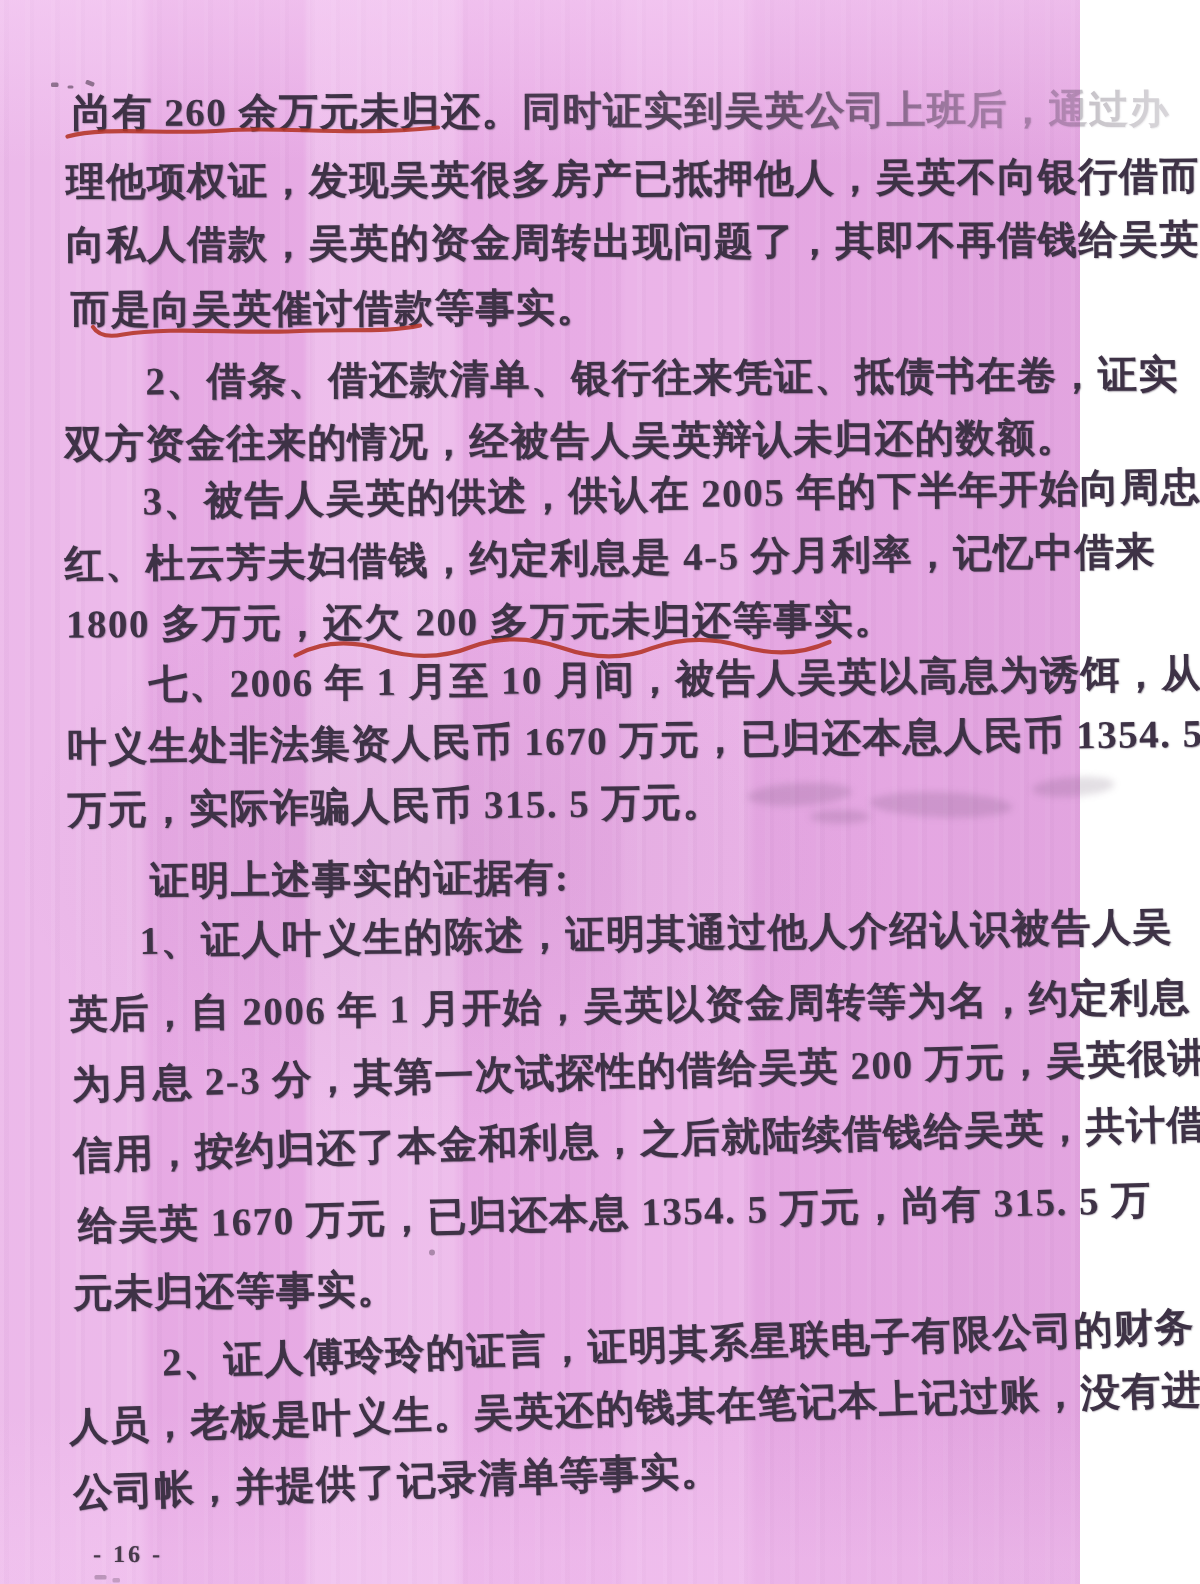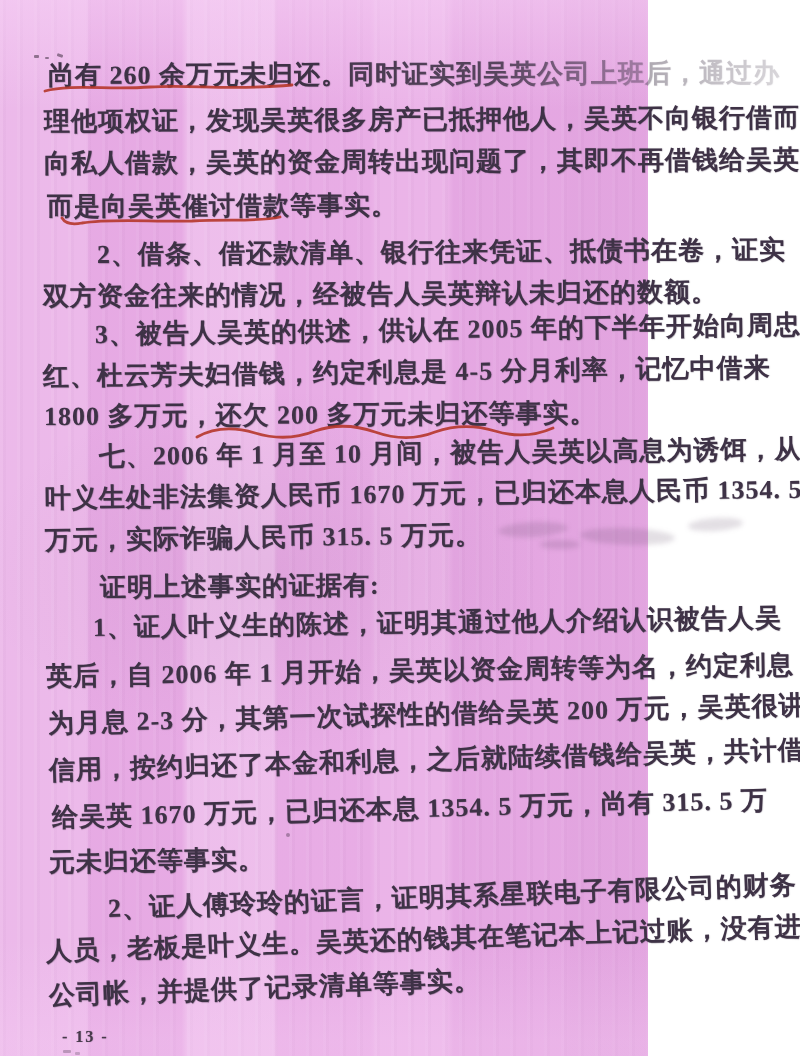--- a/index.html
+++ b/index.html
@@ -1,20 +1,20 @@
 <!DOCTYPE html>
 <html><head>
 <meta charset="utf-8">
 <style>
   html,body{margin:0;padding:0;}
   body{width:800px;height:1056px;overflow:hidden;}
 
   #page{
     position:relative;
-    width:648px;height:1056px;
+    width:720px;height:1056px;
     background-color:#e7abe4;
     background-image:
       linear-gradient(180deg, rgba(250,216,249,0.45) 0px, rgba(250,216,249,0.0) 110px),
       linear-gradient(180deg, rgba(0,0,0,0) 940px, rgba(248,210,246,0.30) 1040px),
       linear-gradient(90deg,
         rgba(255,236,255,0.22) 0%,  rgba(255,236,255,0.22) 13%,
         rgba(228,166,226,0.20) 14%, rgba(228,166,226,0.20) 28%,
         rgba(255,240,255,0.28) 29%, rgba(255,240,255,0.28) 42%,
         rgba(236,178,233,0.18) 43%, rgba(236,178,233,0.18) 57%,
         rgba(250,216,248,0.20) 58%, rgba(250,216,248,0.20) 69%,
@@ -103,15 +103,15 @@
   <div class="smudge sm3"></div>
   <div class="smudge sm4"></div>
 
   <div class="speck sp1"></div>
   <div class="speck sp2"></div>
   <div class="speck sp3"></div>
   <div class="speck sp4"></div>
   <div class="speck sp5"></div>
   <div class="speck sp6"></div>
 
-  <div class="page-number">- 13 -</div>
+  <div class="page-number">- 16 -</div>
 
 </div>
 
 </body></html>

